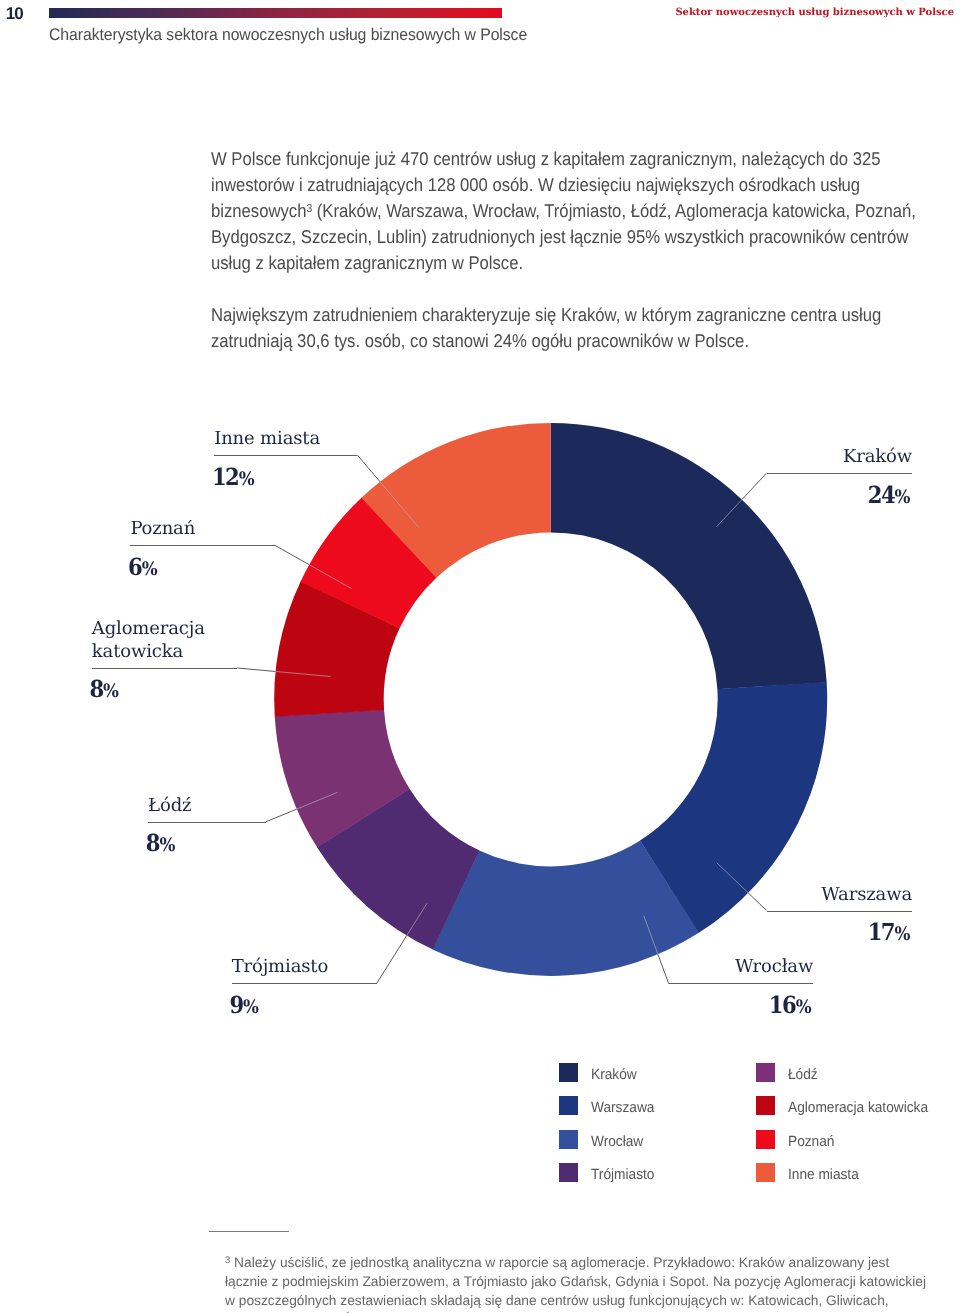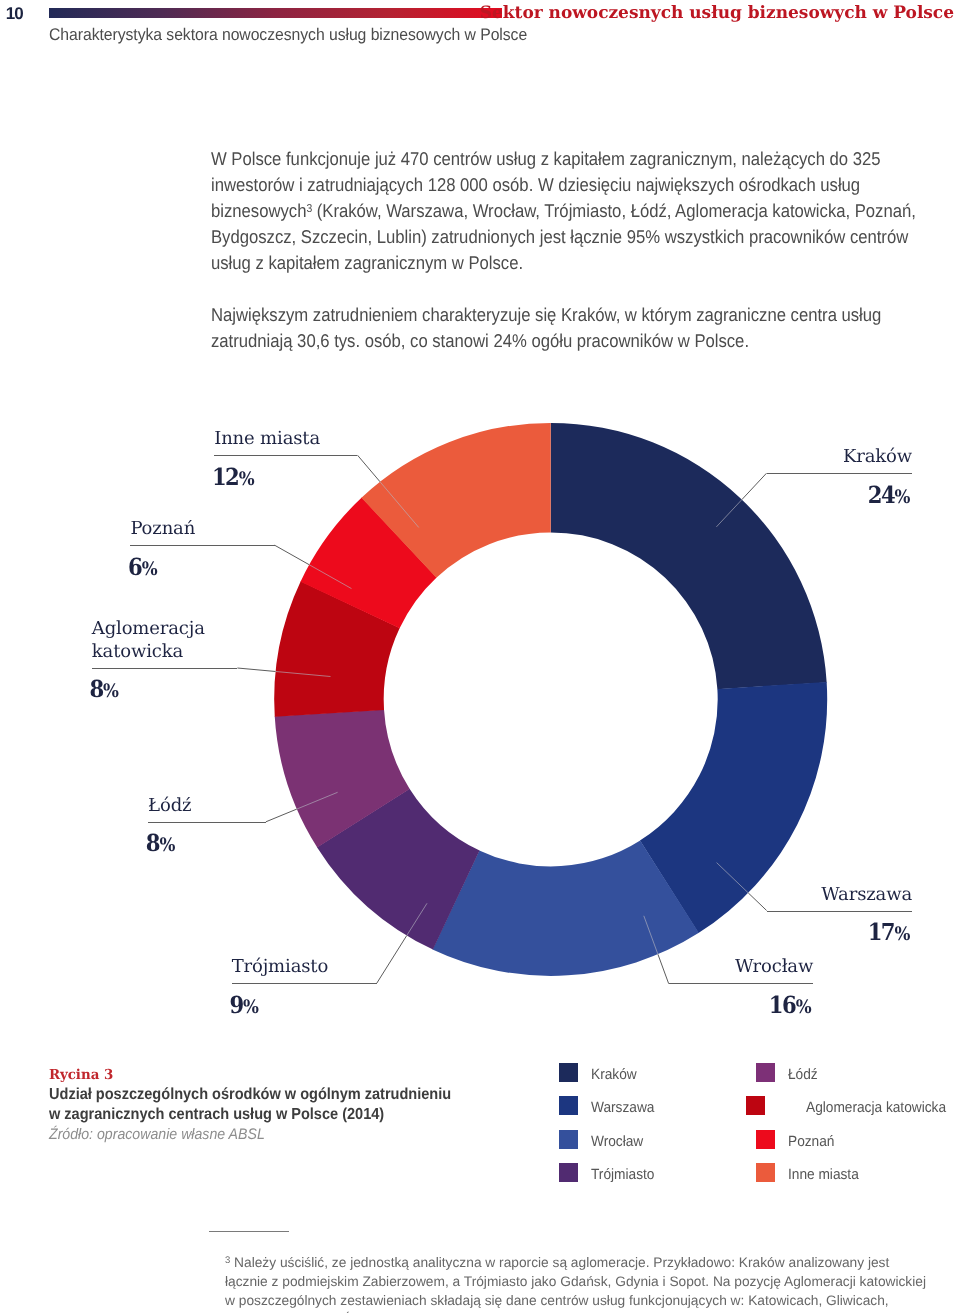--- a/index.html
+++ b/index.html
@@ -7,21 +7,21 @@
        font-family:"Liberation Sans",sans-serif;-webkit-font-smoothing:antialiased;text-rendering:geometricPrecision;}
   .page{position:absolute;inset:0;text-decoration:underline;}
 
   
   #pagenum{position:absolute;left:5.8px;top:6.1px;font-size:17px;font-weight:bold;
            color:#1b2340;letter-spacing:-1px;line-height:16px;}
   #gradbar{position:absolute;left:49px;top:8px;width:453px;height:10px;
            background:linear-gradient(to right,#222a57 0%,#4f2b54 25%,#8c2442 50%,#b42232 75%,#e40a1f 100%);}
   #runhead-left{position:absolute;left:49px;top:28.2px;font-size:16.8px;color:#4c4c4c;
                 line-height:14px;letter-spacing:-0.06px;transform:scaleX(0.939);transform-origin:0 0;}
-  #runhead-right{position:absolute;right:6px;top:5.7px;font-size:17px;font-weight:bold;
+  #runhead-right{position:absolute;right:6px;top:5.7px;font-size:10px;font-weight:bold;
                  color:#bd1622;font-family:"DejaVu Serif",serif;line-height:14px;letter-spacing:-0.02px;}
 
   
   .bodytext{position:absolute;left:211px;width:790px;font-size:18.5px;color:#4c4c4c;
             line-height:26.1px;letter-spacing:-0.02px;margin:0;
             transform:scaleX(0.9026);transform-origin:0 0;}
   #para1{top:145.5px;}
   #para2{top:302px;}
   .bodytext sup{font-size:11.5px;vertical-align:baseline;position:relative;top:-4.6px;line-height:0;}
 
@@ -138,26 +138,20 @@
           <div class="pct">6<i>%</i></div>
         </div>
         <div class="lbl" style="left: 214.2px; top: 455px; width: 143.3px;">
           <div class="name">Inne miasta</div>
           <div class="rule"></div>
           <div class="pct">12<i>%</i></div>
         </div>
       </div>
   </div>
 
-  <div id="caption">
-    <div class="fig">Rycina 3</div>
-    <div class="title">Udział poszczególnych ośrodków w ogólnym zatrudnieniu</div>
-    <div class="title">w zagranicznych centrach usług w Polsce (2014)</div>
-    <div class="src">Źródło: opracowanie własne ABSL</div>
-  </div>
 
   <div id="legend">
       <div class="lg" style="left: 0px; top: 0px;">
         <span class="sw" style="background: rgb(28, 42, 91);"></span>
         <span class="tx">Kraków</span>
       </div>
       <div class="lg" style="left: 0px; top: 33.3px;">
         <span class="sw" style="background: rgb(28, 54, 128);"></span>
         <span class="tx">Warszawa</span>
       </div>
@@ -166,21 +160,21 @@
         <span class="tx">Wrocław</span>
       </div>
       <div class="lg" style="left: 0px; top: 99.9px;">
         <span class="sw" style="background: rgb(81, 43, 113);"></span>
         <span class="tx">Trójmiasto</span>
       </div>
       <div class="lg" style="left: 197px; top: 0px;">
         <span class="sw" style="background: rgb(125, 48, 119);"></span>
         <span class="tx">Łódź</span>
       </div>
-      <div class="lg" style="left: 187px; top: 33.3px; gap: 28px;">
+      <div class="lg" style="left: 197px; top: 33.3px;">
         <span class="sw" style="background: rgb(189, 5, 17);"></span>
         <span class="tx">Aglomeracja katowicka</span>
       </div>
       <div class="lg" style="left: 197px; top: 66.6px;">
         <span class="sw" style="background: rgb(237, 10, 28);"></span>
         <span class="tx">Poznań</span>
       </div>
       <div class="lg" style="left: 197px; top: 99.9px;">
         <span class="sw" style="background: rgb(235, 91, 60);"></span>
         <span class="tx">Inne miasta</span>

